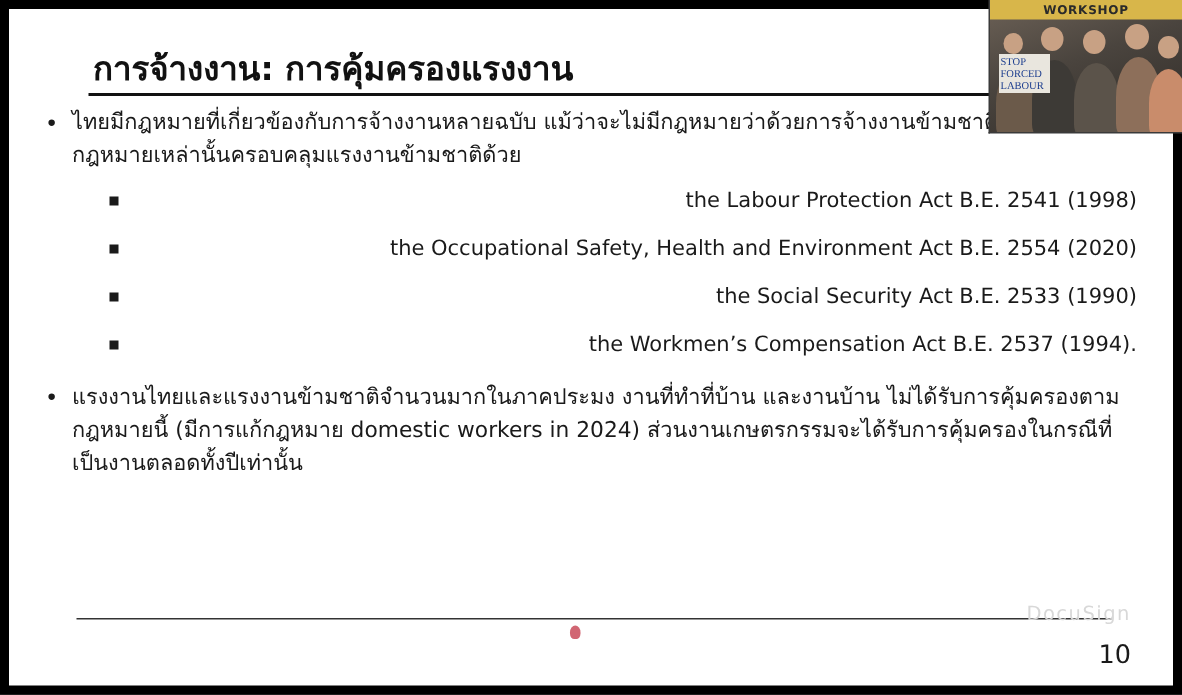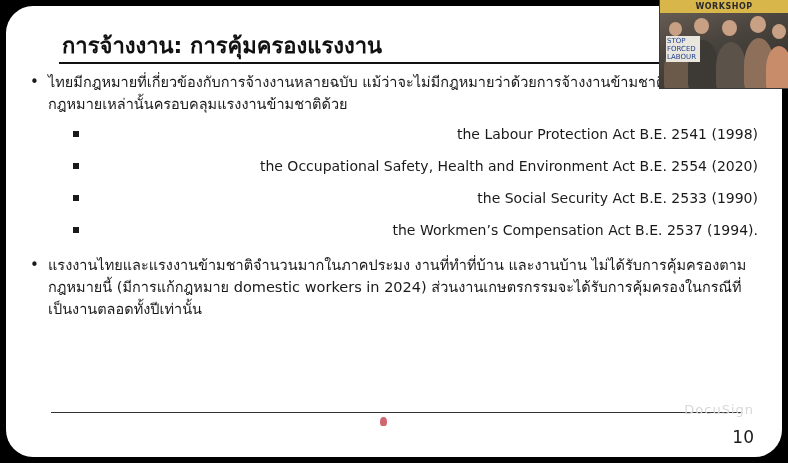--- a/index.html
+++ b/index.html
@@ -20,21 +20,20 @@
     background: #000000;
   }
   .slide {
     position: absolute;
     left: 6px;
     top: 6px;
     width: 776px;
     height: 451px;
     background: #ffffff;
     overflow: hidden;
-    border-radius: 27px;
   }
   .title {
     position: absolute;
     left: 56px;
     top: 22px;
     font-size: 22px;
     font-weight: bold;
     color: #111111;
     letter-spacing: 0px;
     white-space: nowrap;
@@ -183,20 +182,21 @@
     top: 36px;
     width: 34px;
     height: 26px;
     background: #e9e6de;
     color: #1e3f8f;
     font-size: 7px;
     line-height: 8px;
     padding: 1px;
     box-sizing: border-box;
     overflow: hidden;
+    font-family: Liberation Serif, serif;
   }
 </style>
 </head>
 <body>
 
 <div class="stage">
 
   <div class="slide">
 
     <div class="title">การจ้างงาน: การคุ้มครองแรงงาน</div>

